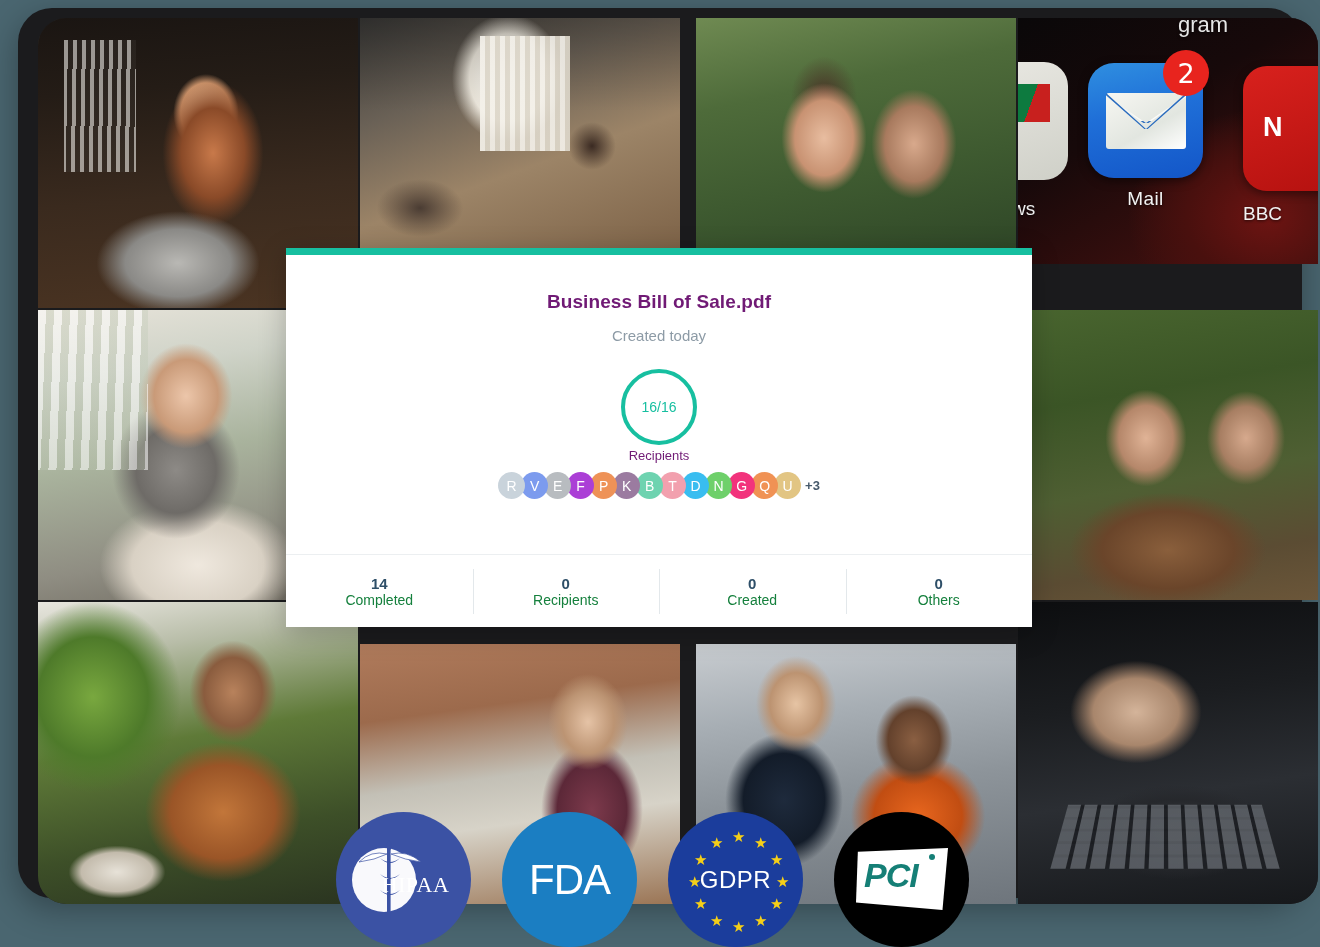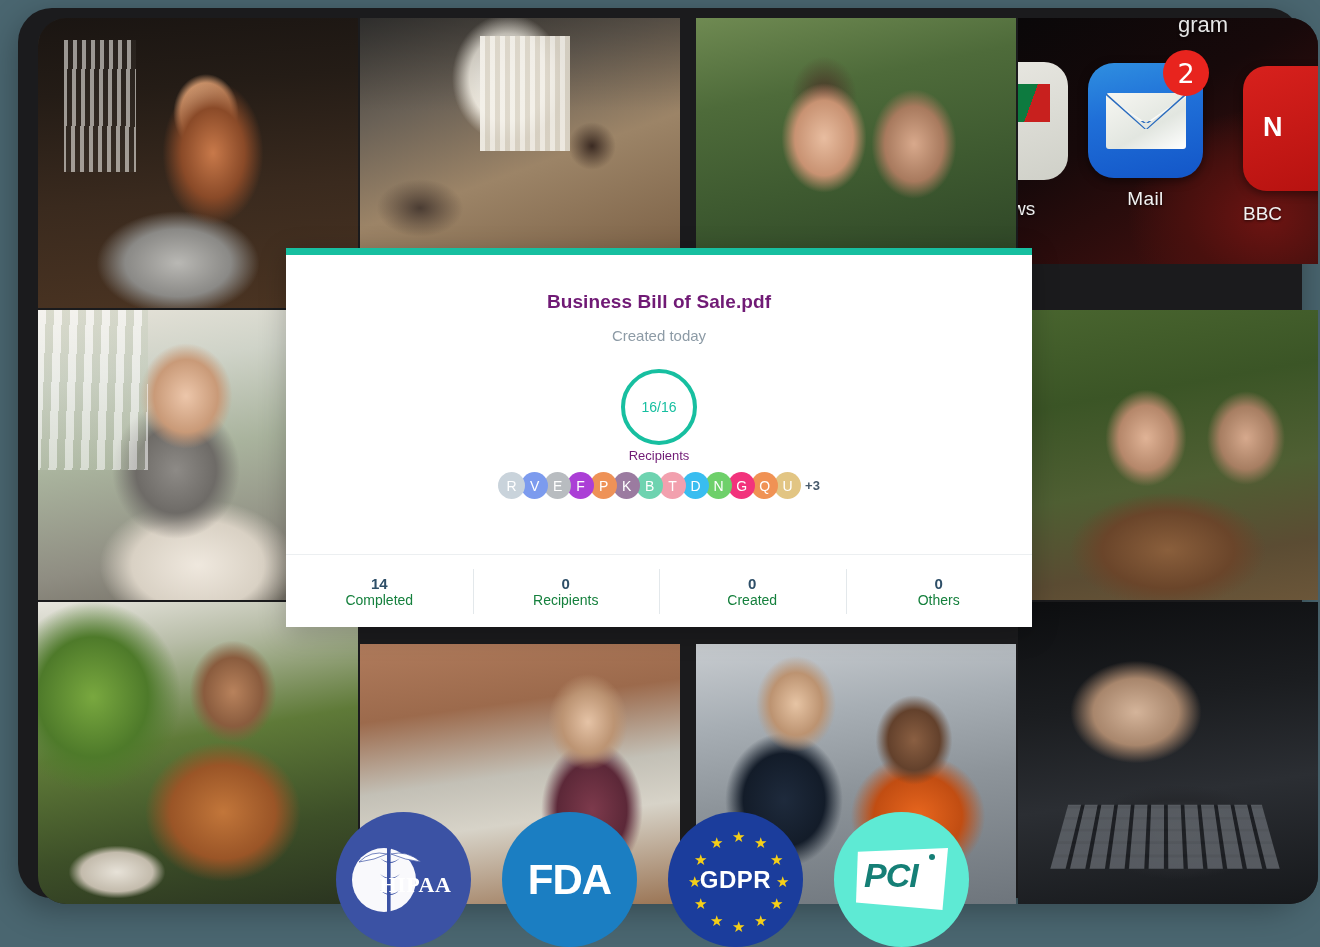--- a/index.html
+++ b/index.html
@@ -369,25 +369,25 @@
     border-radius: 50%;
     display: flex;
     align-items: center;
     justify-content: center;
     position: relative;
     overflow: hidden;
   }
   .badge-hipaa { background: #3b52a4; }
   .badge-fda   { background: #1b7ec2; text-align: right; }
   .badge-gdpr  { background: #1b3d9c; }
-  .badge-pci   { background: #5eead4; }
+  .badge-pci   { background: #000000; }
 
   .badge-text {
     color: #ffffff;
-    font-weight: bold;
+    font-weight: normal;
     letter-spacing: .5px;
     z-index: 3;
   }
   .hipaa-text { font-family:"Liberation Serif", serif; font-size:22px; margin-left:24px; margin-top:10px; }
   .fda-text   { font-size: 42px; letter-spacing:-1px; }
   .gdpr-text  { font-size: 24px; }
 
   .caduceus {
     position:absolute; left:14px; top:22px; width:78px; height:92px; z-index:2;
   }

